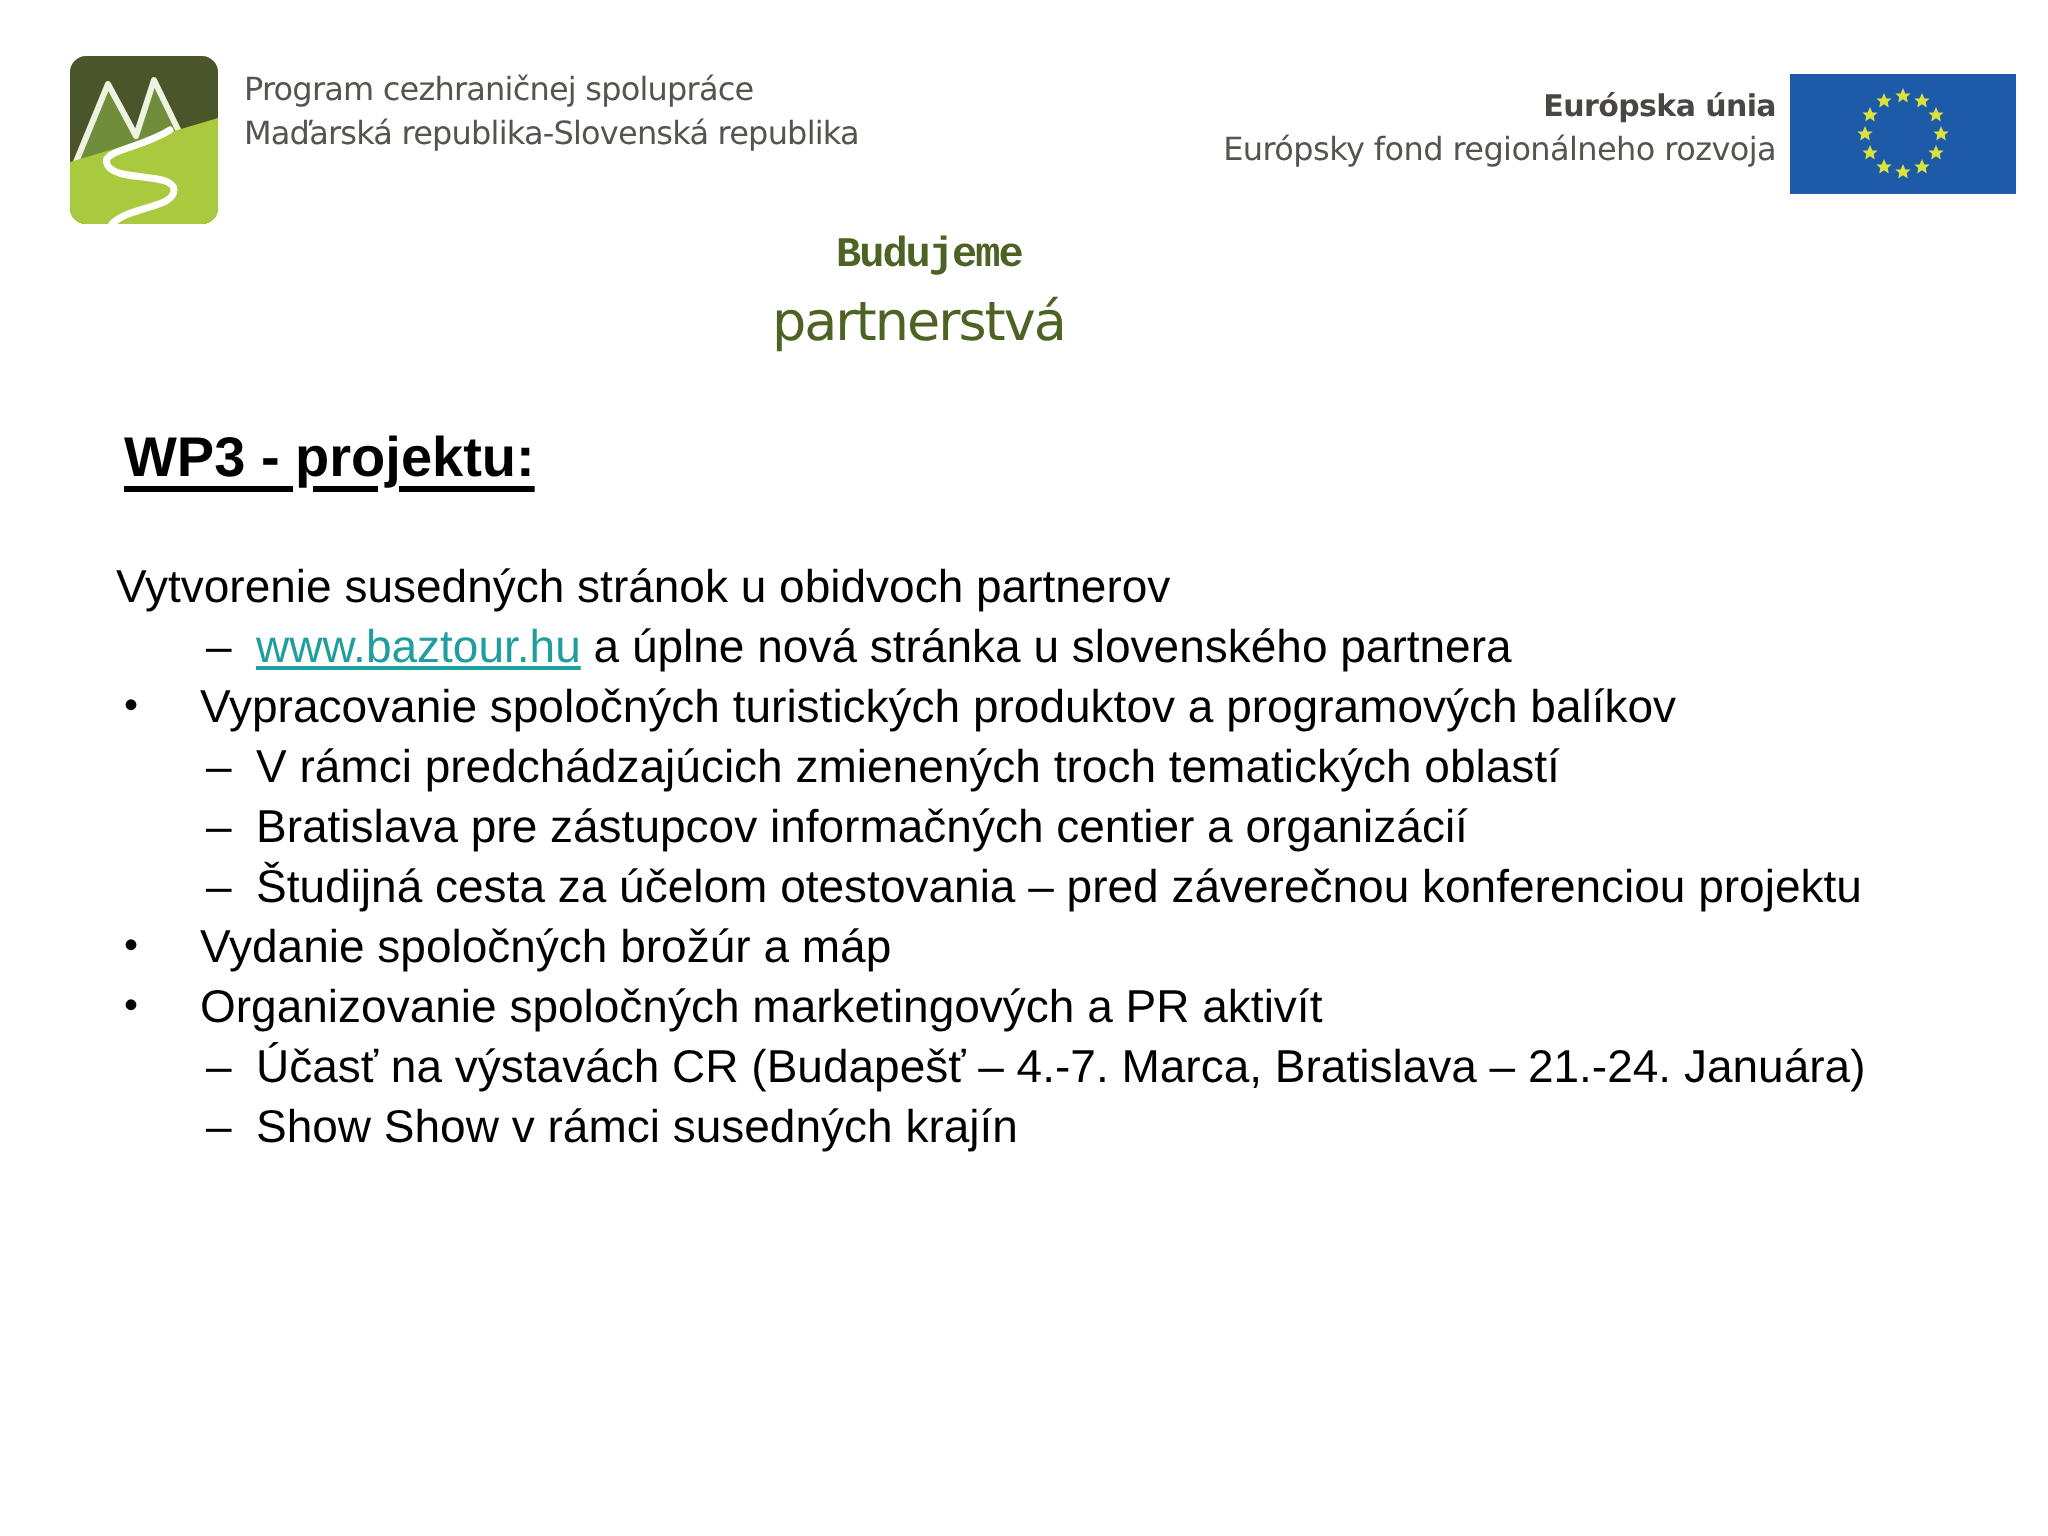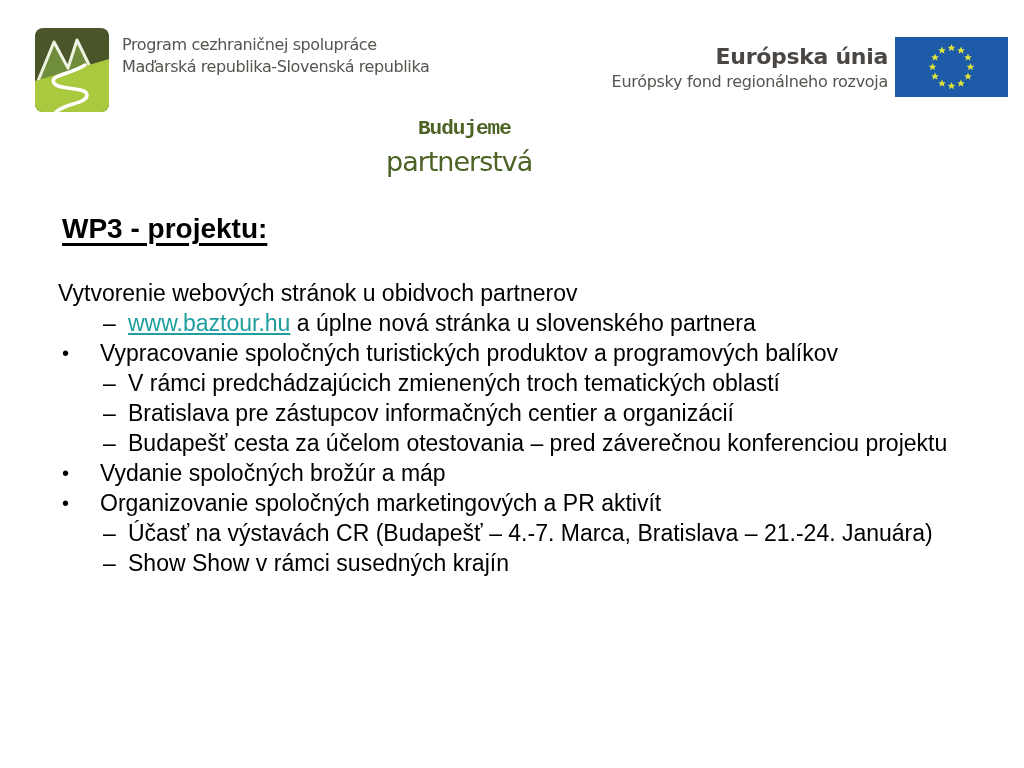--- a/index.html
+++ b/index.html
@@ -13,21 +13,21 @@
   .logo-text {
     position:absolute; left:122px; top:34px;
     font-family:"DejaVu Sans", sans-serif;
     font-size:16px; line-height:22px; letter-spacing:-0.4px;
     color:var(--header-text-gray); font-weight:500;
   }
   .eu-text {
     position:absolute; right:136px; top:44px; text-align:right;
     font-family:"DejaVu Sans", sans-serif; color:var(--header-text-gray);
   }
-  .eu-title { font-size:22px; font-weight:bold; letter-spacing:-0.3px; color:#4a4643; }
+  .eu-title { font-size:15px; font-weight:bold; letter-spacing:-0.3px; color:#4a4643; }
   .eu-subtitle { font-size:16px; margin-top:3px; letter-spacing:-0.3px; }
   .eu-flag { position:absolute; left:895px; top:37px; width:113px; height:60px; }
 
   .tagline-1 {
     position:absolute; left:418px; top:117px;
     font-family:Liberation Mono, monospace; font-weight:bold;
     font-size:21px; letter-spacing:-1px; color:var(--tagline-green);
   }
   .tagline-2 {
     position:absolute; left:386px; top:146px;
@@ -113,21 +113,21 @@
   </div>
 
   <div class="tagline-1">Budujeme</div>
   <div class="tagline-2">partnerstvá</div>
 
   <div class="slide-title">WP3 - projektu:</div>
 
   <div class="body">
 
     <div class="row lvl0">
-      <span class="text">Vytvorenie webových stránok u obidvoch partnerov</span>
+      <span class="text">Vytvorenie susedných stránok u obidvoch partnerov</span>
     </div>
 
     <div class="row lvl2">
       <span class="marker">–</span>
       <span class="text"><a class="link">www.baztour.hu</a><span> a úplne nová stránka u slovenského partnera</span></span>
     </div>
 
     <div class="row lvl1">
       <span class="marker">•</span>
       <span class="text">Vypracovanie spoločných turistických produktov a programových balíkov</span>
@@ -138,21 +138,21 @@
       <span class="text">V rámci predchádzajúcich zmienených troch tematických oblastí</span>
     </div>
 
     <div class="row lvl2">
       <span class="marker">–</span>
       <span class="text">Bratislava pre zástupcov informačných centier a organizácií</span>
     </div>
 
     <div class="row lvl2">
       <span class="marker">–</span>
-      <span class="text">Budapešť cesta za účelom otestovania – pred záverečnou konferenciou projektu</span>
+      <span class="text">Študijná cesta za účelom otestovania – pred záverečnou konferenciou projektu</span>
     </div>
 
     <div class="row lvl1">
       <span class="marker">•</span>
       <span class="text">Vydanie spoločných brožúr a máp</span>
     </div>
 
     <div class="row lvl1">
       <span class="marker">•</span>
       <span class="text">Organizovanie spoločných marketingových a PR aktivít</span>

